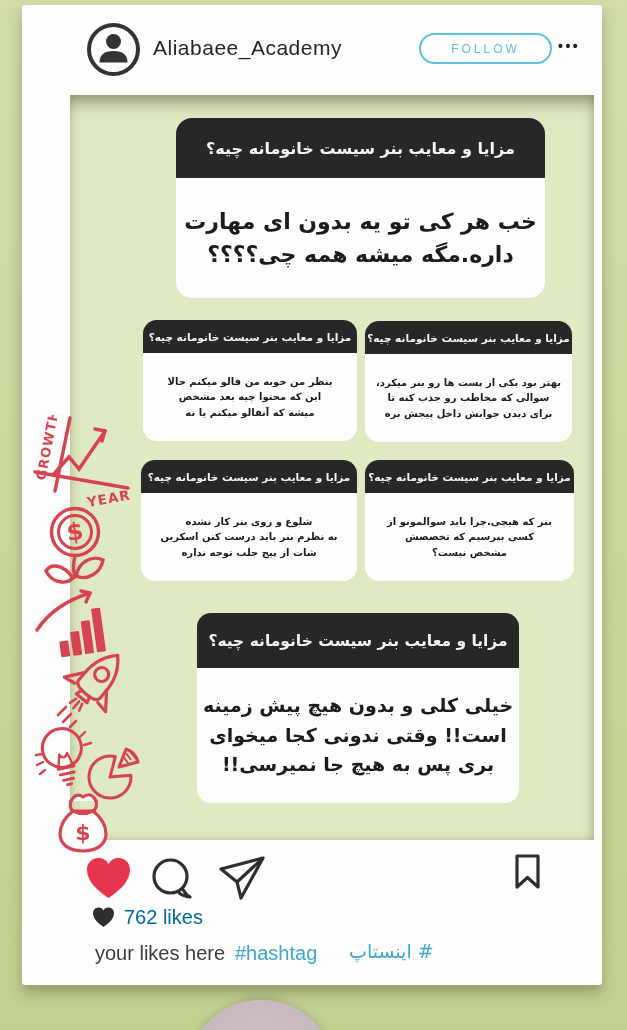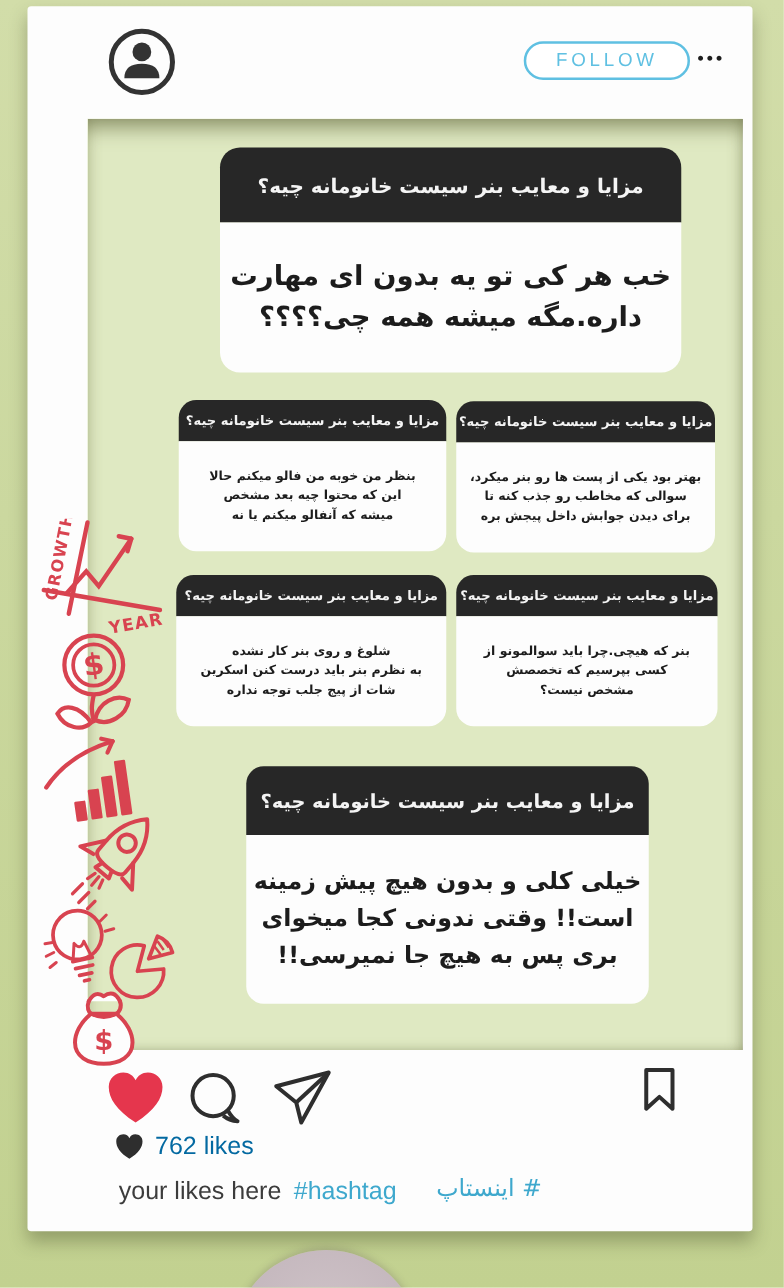--- a/index.html
+++ b/index.html
@@ -13,21 +13,21 @@
     position:absolute;left:22px;top:5px;width:580px;height:980px;
     background:#fdfdfd;border-radius:3px;
     box-shadow:0 8px 14px rgba(60,65,35,.35);
   }
   
   .avatar{position:absolute;left:64px;top:17px;width:55px;height:55px;}
   .username{position:absolute;left:131px;top:31px;font-size:21px;color:#262626;letter-spacing:.5px;}
   .follow-btn{
     position:absolute;left:397px;top:28px;width:133px;height:31px;box-sizing:border-box;
     border:2px solid #5fc0e2;border-radius:16px;background:#fff;color:#5fc0e2;
-    font-size:15px;letter-spacing:3px;display:flex;align-items:center;justify-content:center;
+    font-size:12px;letter-spacing:3px;display:flex;align-items:center;justify-content:center;
     font-family:"Liberation Sans",sans-serif;cursor:pointer;
   }
   .more-dots{position:absolute;left:536px;top:33px;font-size:14px;letter-spacing:2.5px;color:#1e1e1e;font-weight:bold;cursor:pointer;}
   
   .panel{
     position:absolute;left:48px;top:90px;width:524px;height:745px;
     background:#dfe9c2;
     box-shadow:inset 0 16px 16px -9px rgba(100,105,62,.65),
                inset -8px 0 12px -8px rgba(100,105,62,.45),
                inset 8px 0 12px -8px rgba(100,105,62,.30),
@@ -82,20 +82,21 @@
 
   <div class="card">
 
     <div class="avatar">
       <svg width="55" height="55" viewBox="0 0 55 55">
         <circle cx="27.5" cy="27.5" r="24.5" fill="none" stroke="#333" stroke-width="4"></circle>
         <circle cx="27.5" cy="19.5" r="7.5" fill="#333"></circle>
         <path d="M13.5 40.5 q0 -11.5 14 -11.5 q14 0 14 11.5 z" fill="#333"></path>
       </svg>
     </div>
+    <div class="username">Aliabaee_Academy</div>
     <div class="follow-btn">FOLLOW</div>
     <div class="more-dots">•••</div>
 
     <div class="panel">
 
       <div class="qa box-top">
         <div class="q">مزایا و معایب بنر سیست خانومانه چیه؟</div>
         <div class="a">خب هر کی تو یه بدون ای مهارت
 داره.مگه میشه همه چی؟؟؟؟</div>
       </div>

